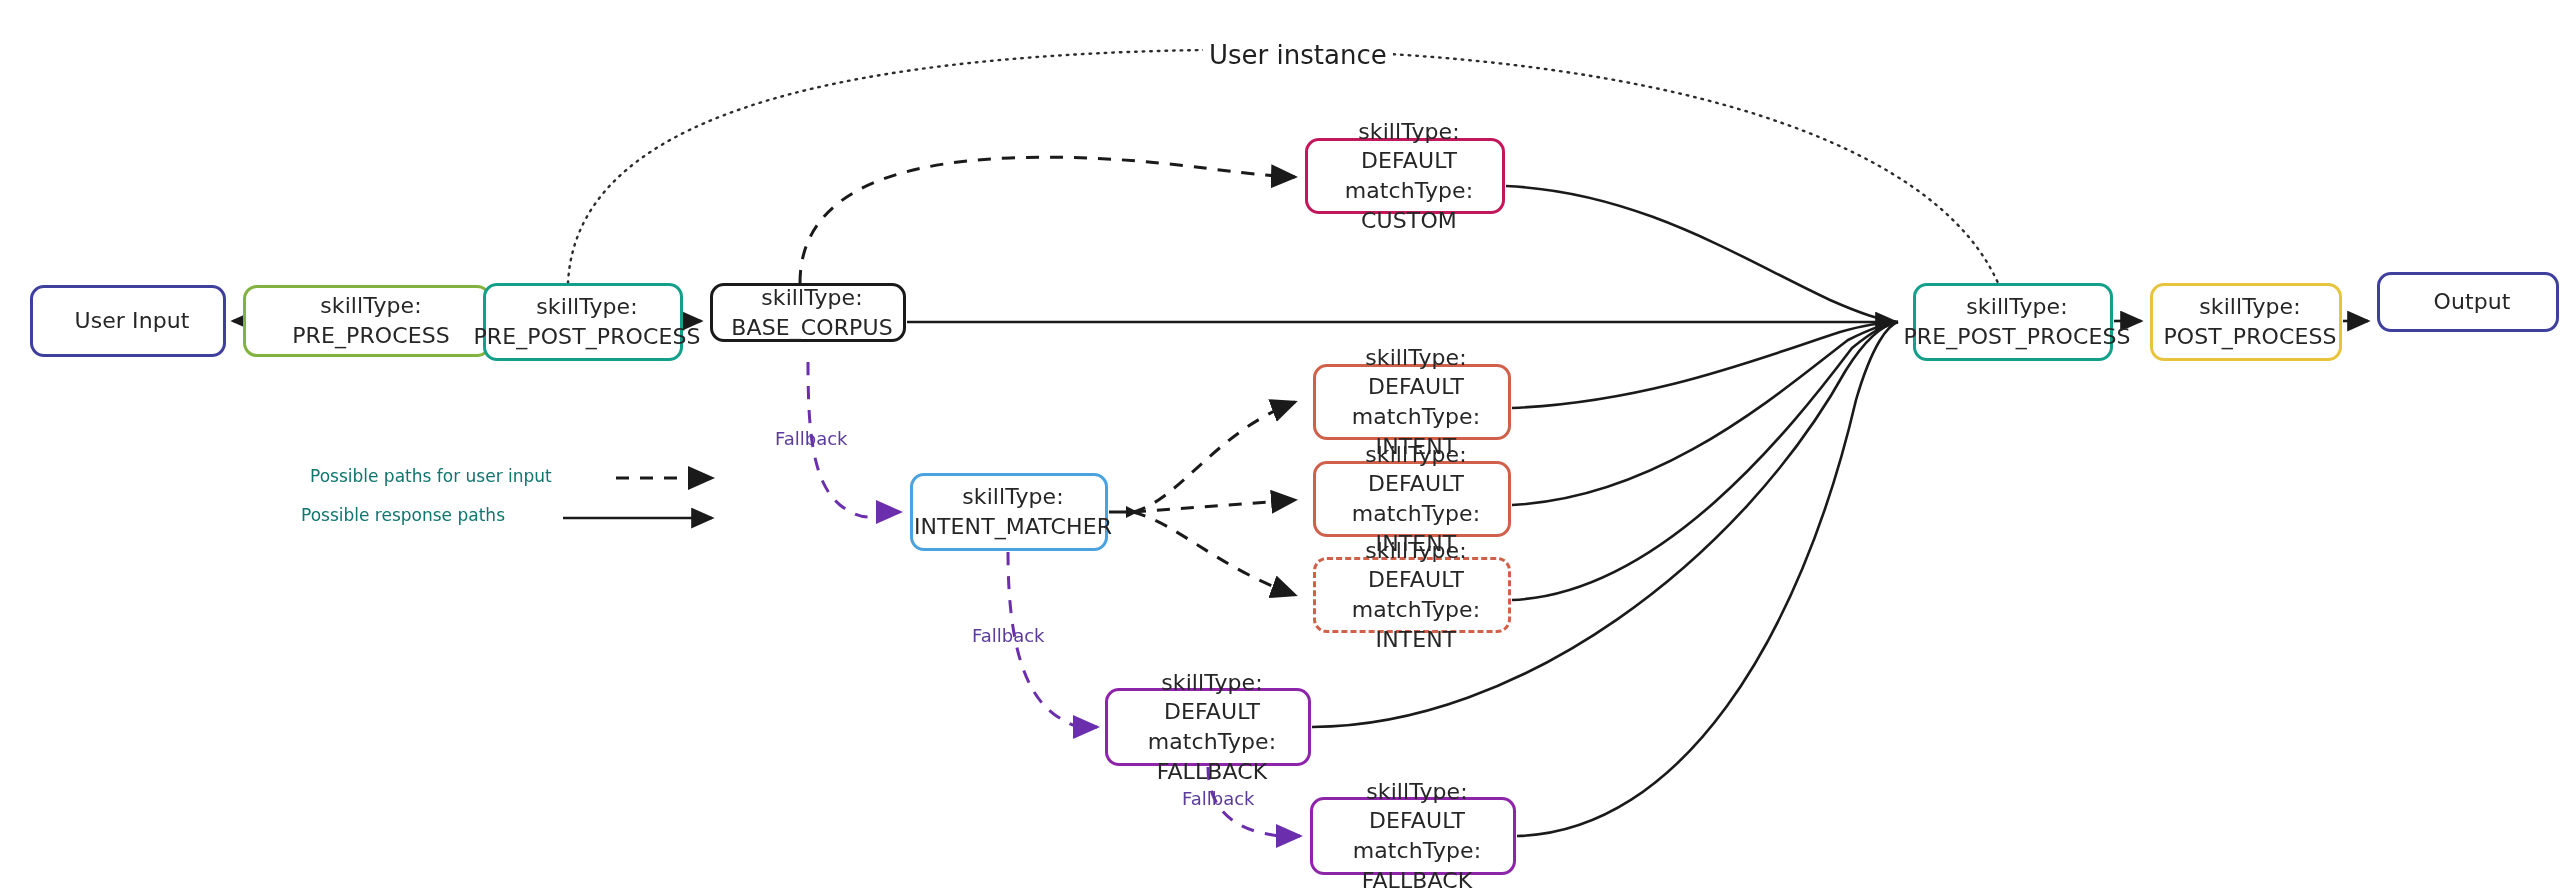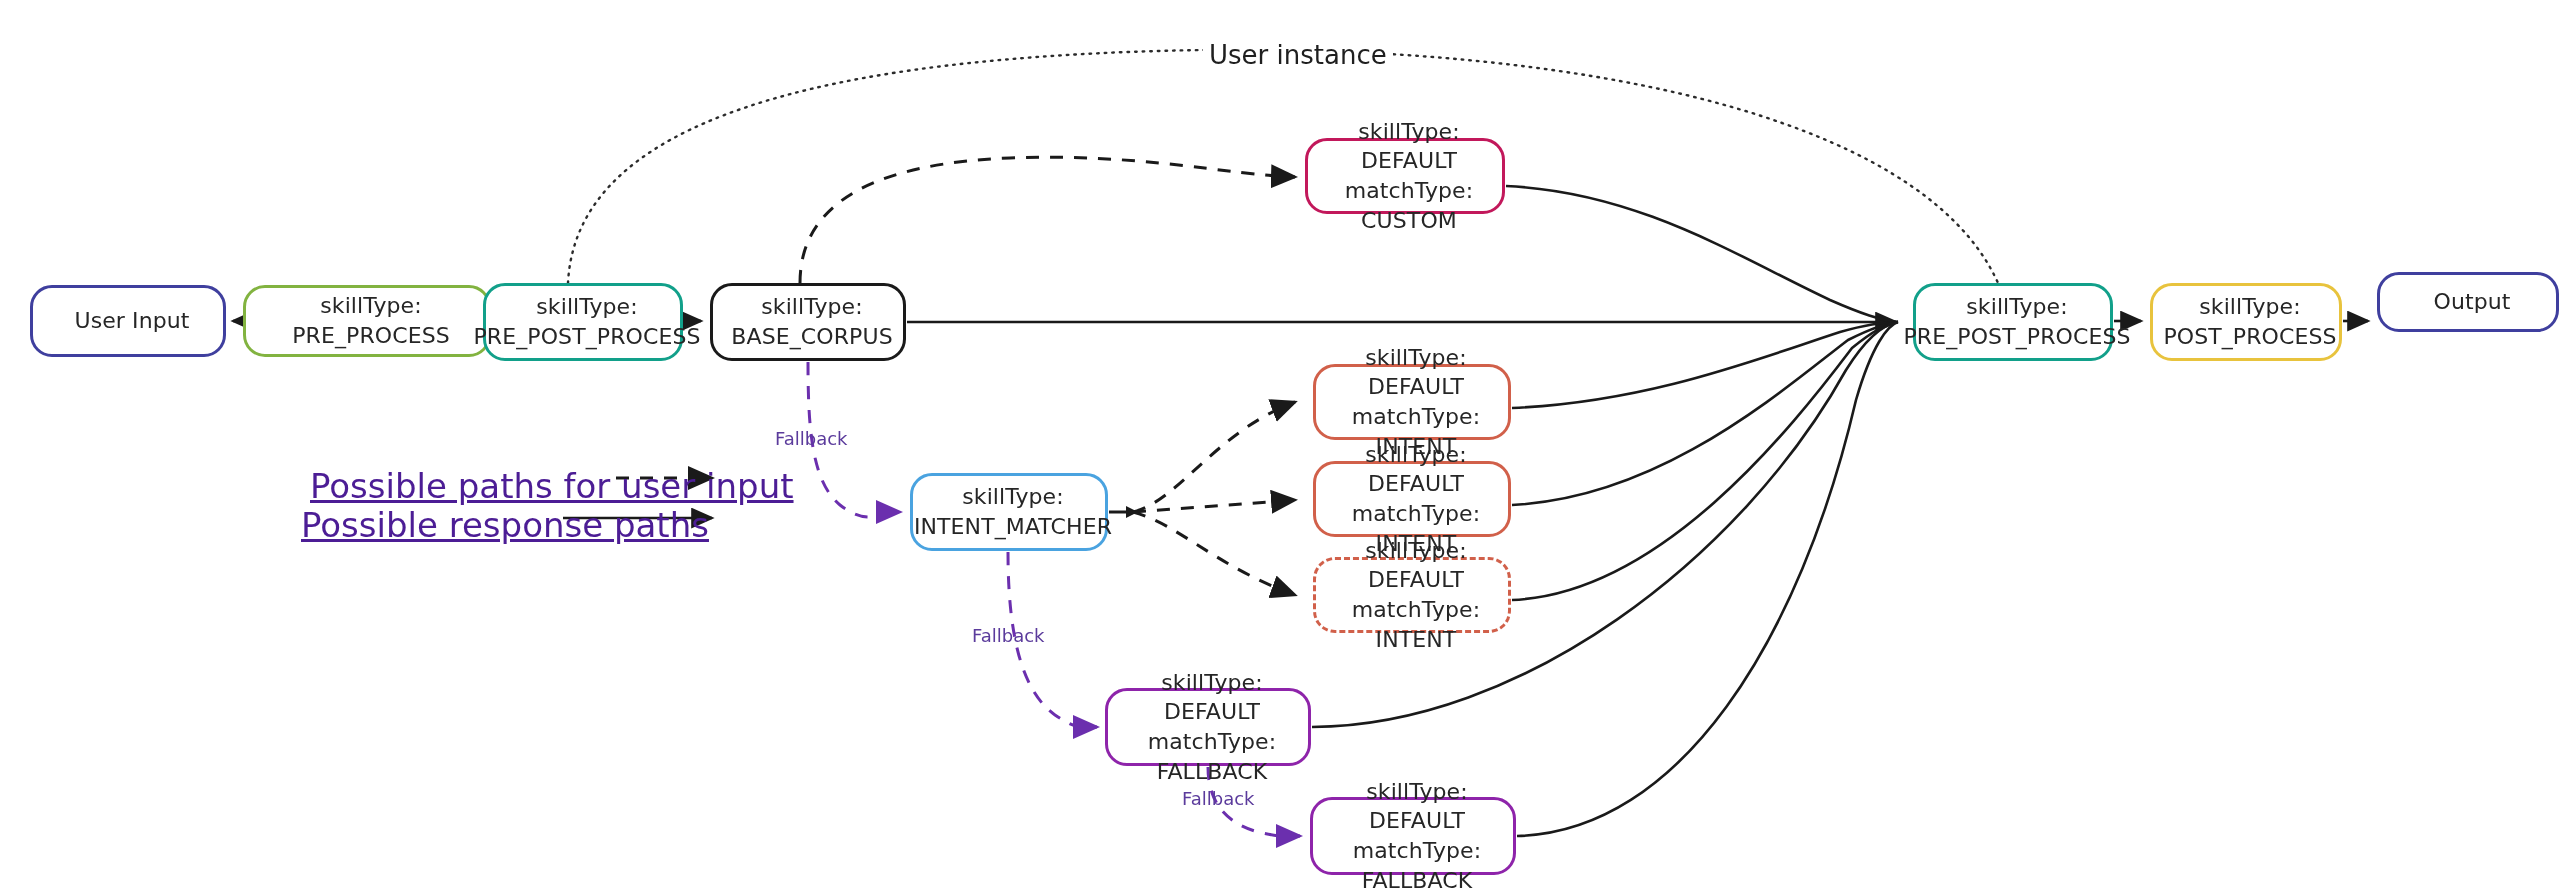--- a/index.html
+++ b/index.html
@@ -5,39 +5,38 @@
   html,body{margin:0;padding:0;background:#ffffff;}
   body{width:2560px;height:891px;font-family:"DejaVu Sans","Liberation Sans",sans-serif;overflow:hidden;}
   #stage{position:relative;width:2560px;height:891px;background:#fff;}
   #wires{position:absolute;left:0;top:0;width:2560px;height:891px;pointer-events:none;}
 
   .node{
     position:absolute;
     box-sizing:border-box;
     background:#fff;
     border:3px solid #333;
-    border-radius:22px;
+    border-radius:14px;
     display:flex;
     align-items:center;
     justify-content:center;
     text-align:center;
     color:#262626;
     font-size:22px;
     line-height:1.35;
     letter-spacing:.1px;
     padding-left:8px;
   }
   .node .lbl{display:block;white-space:pre-line;padding:0 8px;}
 
   .lgd-text{
     position:absolute;
-    font-size:34px;
-    color:#4c1d95;
+    font-size:17px;
+    color:#0f766e;
     white-space:nowrap;
-    text-decoration:underline;
   }
   .edge-label{
     position:absolute;
     font-size:18px;
     color:#5b3b9c;
     white-space:nowrap;
   }
   .same-instance-label{
     position:absolute;
     font-size:26px;
@@ -146,21 +145,21 @@
   <div class="node" id="n-user-input" style="left: 30px; top: 285px; width: 196px; height: 72px; border-color: rgb(63, 63, 158); border-style: solid;">
     <span class="lbl">User Input</span>
   </div>
   <div class="node" id="n-pre-process" style="left: 243px; top: 285px; width: 248px; height: 72px; border-color: rgb(130, 179, 64); border-style: solid;">
     <span class="lbl">skillType: PRE_PROCESS</span>
   </div>
   <div class="node" id="n-pre-post-process-left" style="left: 483px; top: 283px; width: 200px; height: 78px; border-color: rgb(18, 160, 138); border-style: solid;">
     <span class="lbl">skillType:
 PRE_POST_PROCESS</span>
   </div>
-  <div class="node" id="n-base-corpus" style="left: 710px; top: 283px; width: 196px; height: 78px; border-color: rgb(26, 26, 26); border-style: solid;">
+  <div class="node" id="n-base-corpus" style="left: 710px; top: 283px; width: 196px; height: 59px; border-color: rgb(26, 26, 26); border-style: solid;">
     <span class="lbl">skillType: BASE_CORPUS</span>
   </div>
   <div class="node" id="n-default-custom" style="left: 1305px; top: 138px; width: 200px; height: 76px; border-color: rgb(194, 24, 91); border-style: solid;">
     <span class="lbl">skillType: DEFAULT
 matchType: CUSTOM</span>
   </div>
   <div class="node" id="n-intent-matcher" style="left: 910px; top: 473px; width: 198px; height: 78px; border-color: rgb(74, 163, 224); border-style: solid;">
     <span class="lbl">skillType:
 INTENT_MATCHER</span>
   </div>

